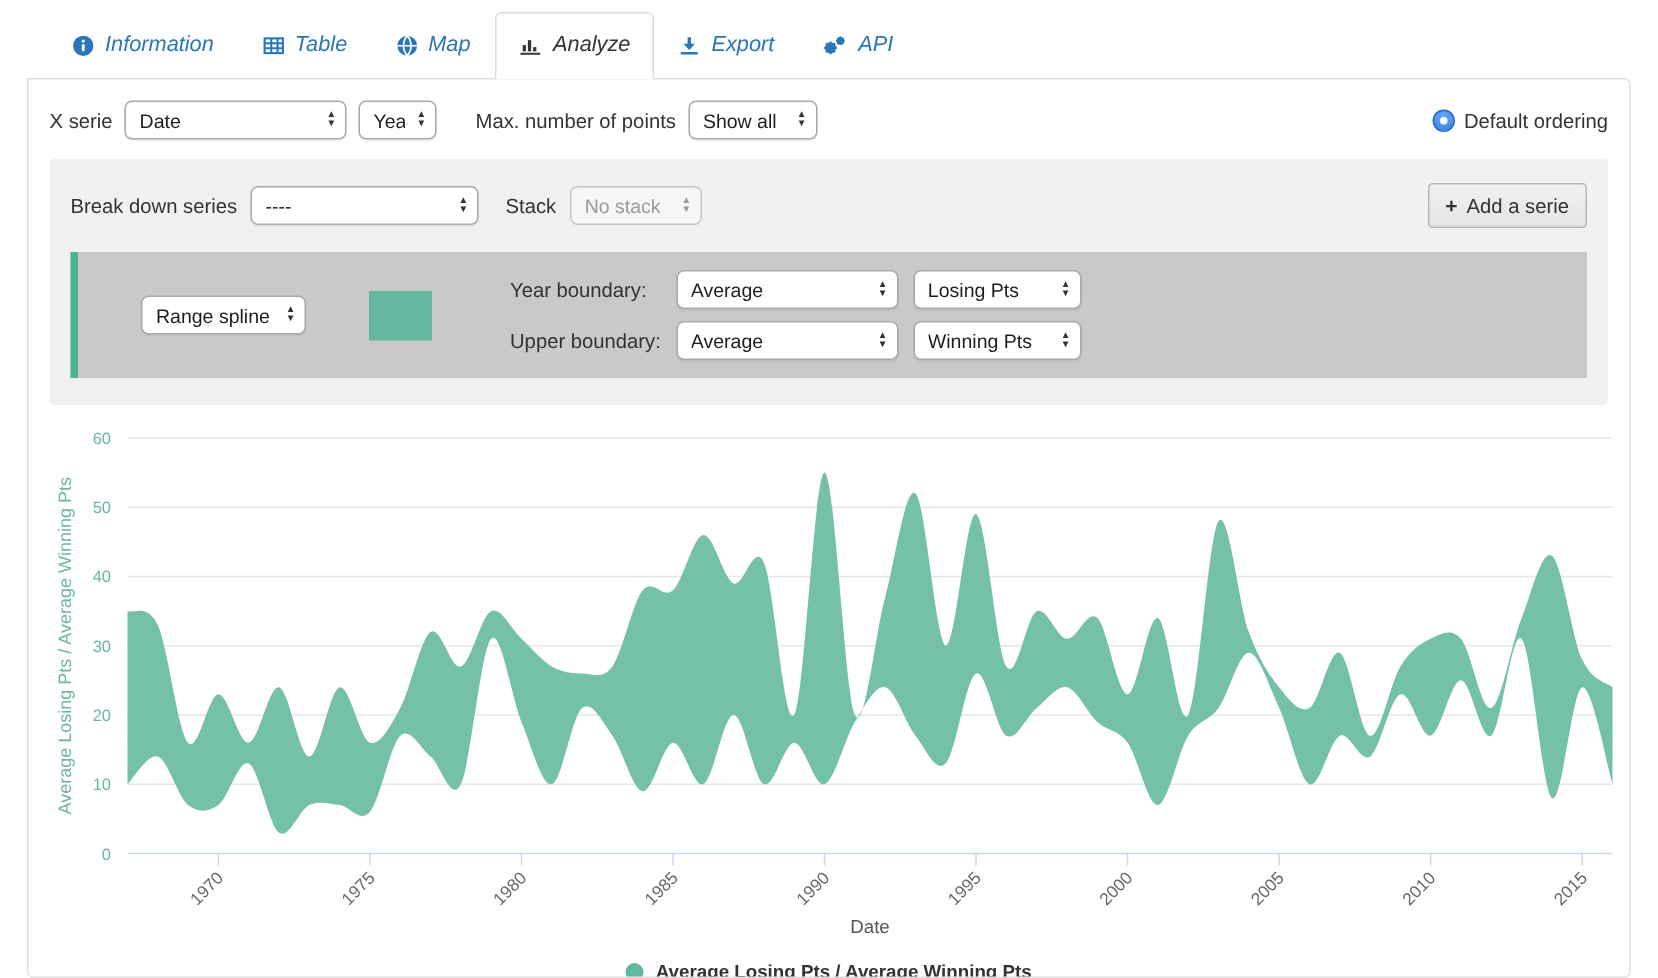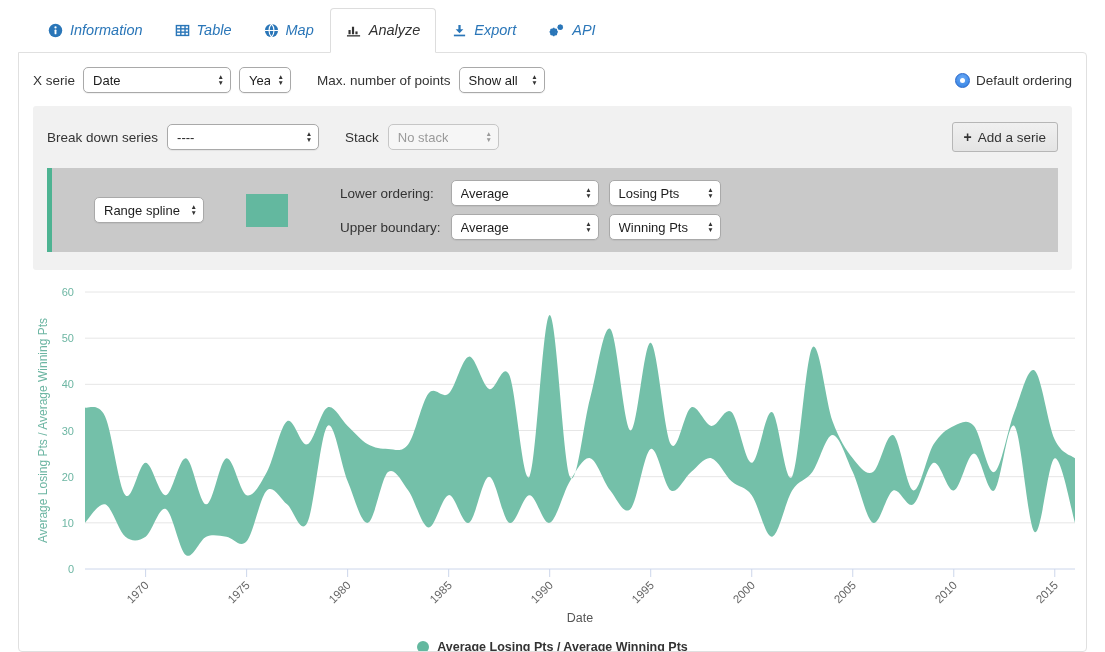--- a/index.html
+++ b/index.html
@@ -58,21 +58,21 @@
     gap:8px 10px; align-items:center; font-size:13.5px; }
 
   
   .chart-wrap { position:relative; }
   .legend { display:flex; justify-content:center; align-items:center; gap:8px;
     margin-top:8px; cursor:pointer; }
   .legend .dot { width:12px; height:12px; border-radius:50%; background:var(--teal); }
   .legend .ltxt { font-size:12.5px; font-weight:bold; color:#333; }
 
   .w148{width:148px}.w72{width:52px}.w86{width:86px}.w152{width:152px}
-  .w88{width:111px}.w118{width:110px}.w150{width:148px}.w112{width:112px}
+  .w88{width:88px}.w118{width:110px}.w150{width:148px}.w112{width:112px}
 </style>
 </head>
 <body>
 
 <div class="tabbar">
   <div class="tab">
     <span class="ticon">
       <svg width="15" height="15" viewBox="0 0 16 16">
           <circle cx="8" cy="8" r="7.2" fill="currentColor"></circle>
           <circle cx="8" cy="4.7" r="1.2" fill="#fff"></circle>
@@ -173,21 +173,21 @@
   <div class="section">
     <div class="row-a">
       <span class="lbl">Break down series</span>
       <span class="sel w152">
         <span class="txt">----</span>
         <span class="arr">
             <span>▲</span>
             <span>▼</span>
           </span>
       </span>
-      <span class="lbl" style="margin-left:26px">Stack</span>
+      <span class="lbl" style="margin-left:18px">Stack</span>
       <span class="sel disabled w88">
         <span class="txt">No stack</span>
         <span class="arr">
             <span>▲</span>
             <span>▼</span>
           </span>
       </span>
       <span class="btn">
         <span class="plus">+</span>
         <span>Add a serie</span>
@@ -197,21 +197,21 @@
     <div class="series-box">
       <span class="sel w118 type-sel">
         <span class="txt">Range spline</span>
         <span class="arr">
             <span>▲</span>
             <span>▼</span>
           </span>
       </span>
       <span class="swatch"></span>
       <div class="bounds">
-        <span>Lower ordering:</span>
+        <span>Year boundary:</span>
         <span class="sel w150">
           <span class="txt">Average</span>
           <span class="arr">
               <span>▲</span>
               <span>▼</span>
             </span>
         </span>
         <span class="sel w112">
           <span class="txt">Losing Pts</span>
           <span class="arr">

